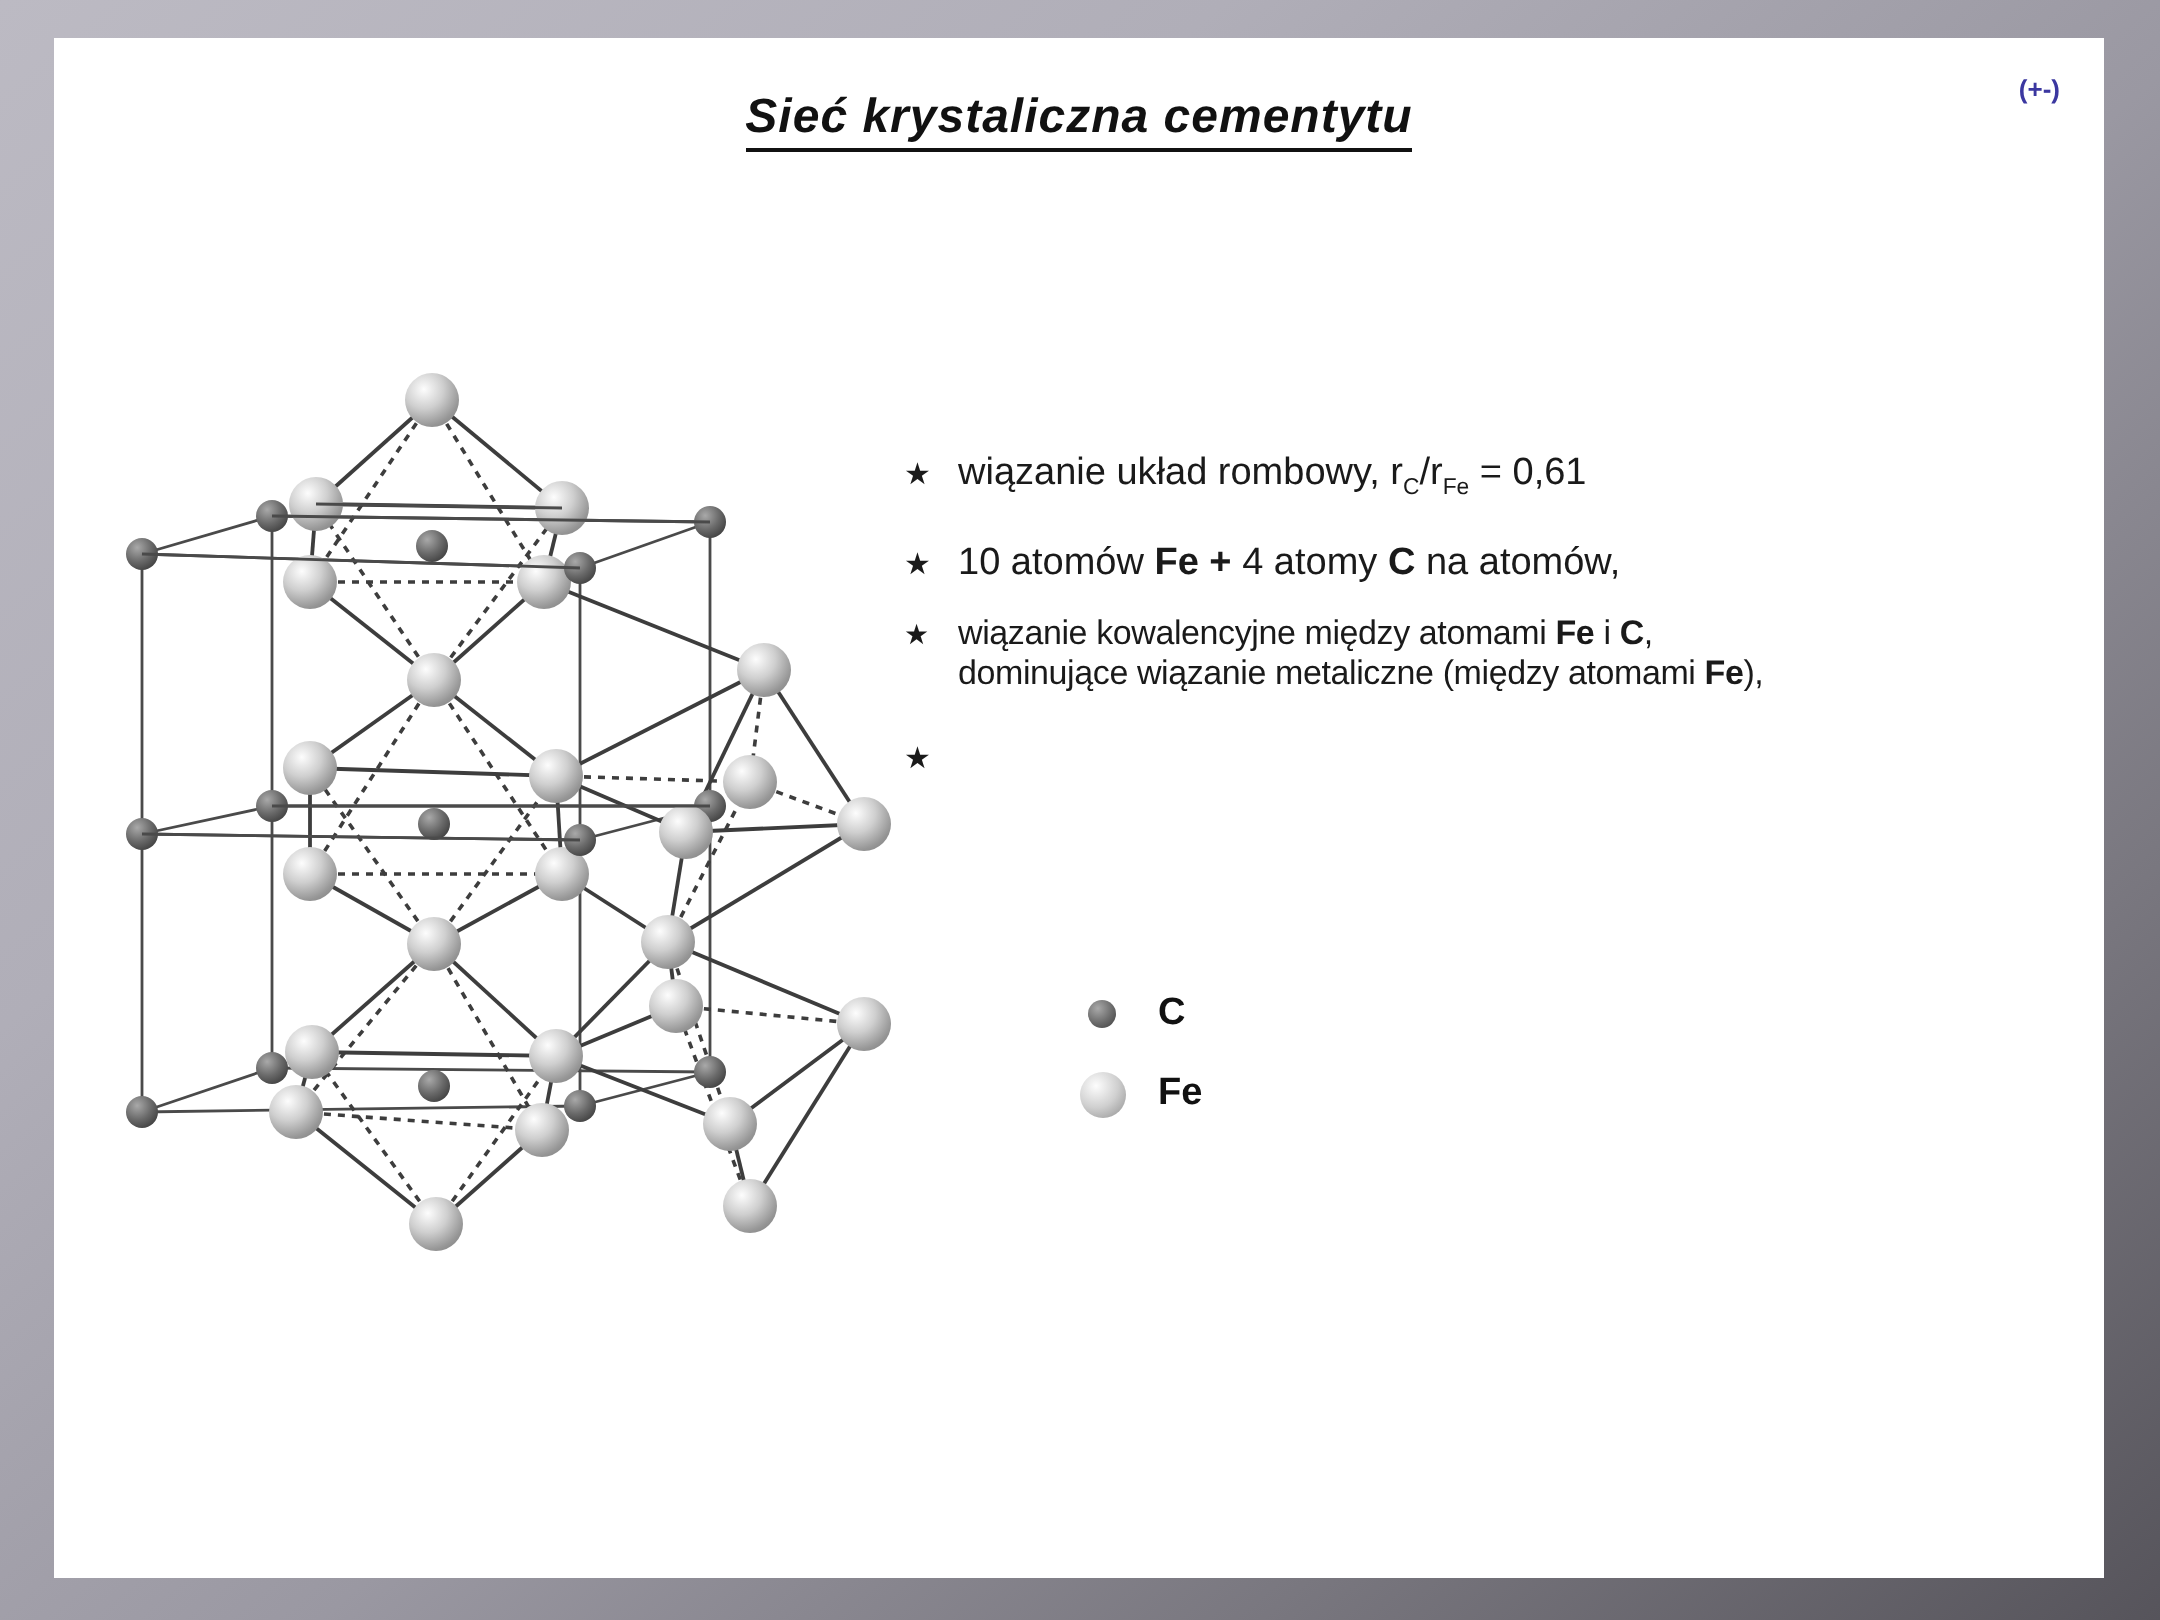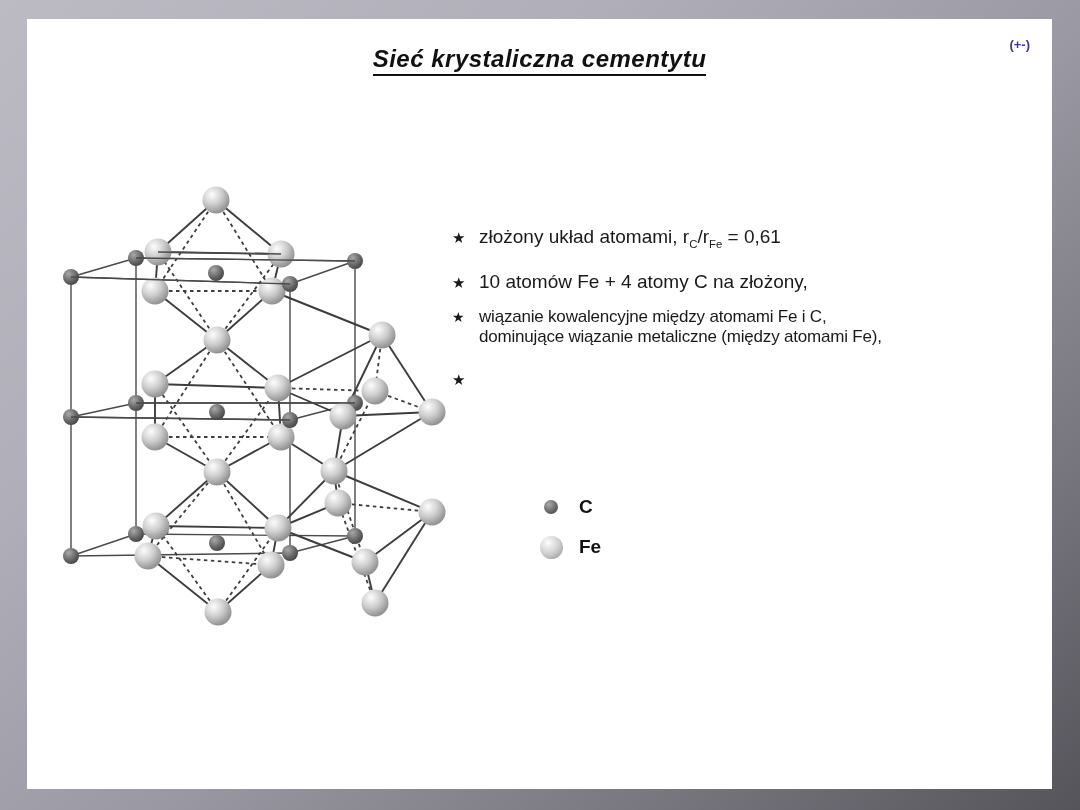--- a/index.html
+++ b/index.html
@@ -9,21 +9,21 @@
 
   .title{position:absolute;left:0;top:26px;width:100%;text-align:center;}
   .title span{display:inline-block;font-size:24px;font-weight:bold;font-style:italic;
     letter-spacing:0.5px;color:#111;border-bottom:2.5px solid #111;padding-bottom:1px;}
 
   .corner{position:absolute;right:22px;top:18px;font-size:13px;font-weight:bold;cursor:pointer;}
 
   .bullets{position:absolute;left:425px;top:205px;width:585px;color:#1a1a1a;}
   .bullet{position:relative;padding-left:27px;font-size:19px;line-height:26px;}
   .bullet .star{position:absolute;left:0;top:1px;font-size:15px;}
-  .bullet .bold, .bullet sub.bold{font-weight:normal;}
+  .bullet .bold, .bullet sub.bold{font-weight:bold;}
   .bullet sub{font-size:0.6em;}
   .bullet.normal{margin-bottom:12px;}
   .bullet.condensed{font-size:17px;line-height:20px;letter-spacing:-0.2px;margin-bottom:18px;}
   .bullet.condensed .star{font-size:14px;top:0;}
   .bullet.loose{line-height:28px;}
 
   .legend{position:absolute;left:508px;top:474px;color:#111;}
   .lrow{display:flex;align-items:center;height:28px;}
   .lrow + .lrow{margin-top:12px;}
   .lsphbox{width:32px;display:flex;justify-content:center;}
@@ -183,25 +183,25 @@
         <line x1="71" y1="277" x2="290" y2="284" class="box"></line>
         <line x1="136" y1="403" x2="355" y2="403" class="box"></line>
         <line x1="71" y1="417" x2="290" y2="420" class="box"></line>
         <line x1="158" y1="252" x2="281" y2="254" class="box"></line>
       </svg>
   </div>
 
   <div class="bullets">
       <div class="bullet normal">
         <span class="star">★</span>
-        <div class="bline"><span>złożony układ atomami, r</span><sub>C</sub><span>/r</span><sub>Fe</sub><span> = 0,61</span></div>
+        <div class="bline"><span>wiązanie układ rombowy, r</span><sub>C</sub><span>/r</span><sub>Fe</sub><span> = 0,61</span></div>
       </div>
       <div class="bullet normal">
         <span class="star">★</span>
-        <div class="bline"><span>10 atomów </span><span class="bold">Fe +</span><span> 4 atomy </span><span class="bold">C</span><span> na złożony,</span></div>
+        <div class="bline"><span>10 atomów </span><span class="bold">Fe +</span><span> 4 atomy </span><span class="bold">C</span><span> na atomów,</span></div>
       </div>
       <div class="bullet condensed">
         <span class="star">★</span>
         <div class="bline"><span>wiązanie kowalencyjne między atomami </span><span class="bold">Fe</span><span> i </span><span class="bold">C</span><span>,</span></div>
         <div class="bline"><span>dominujące wiązanie metaliczne (między atomami </span><span class="bold">Fe</span><span>),</span></div>
       </div>
       <div class="bullet loose">
         <span class="star">★</span>
       </div>
     </div>

